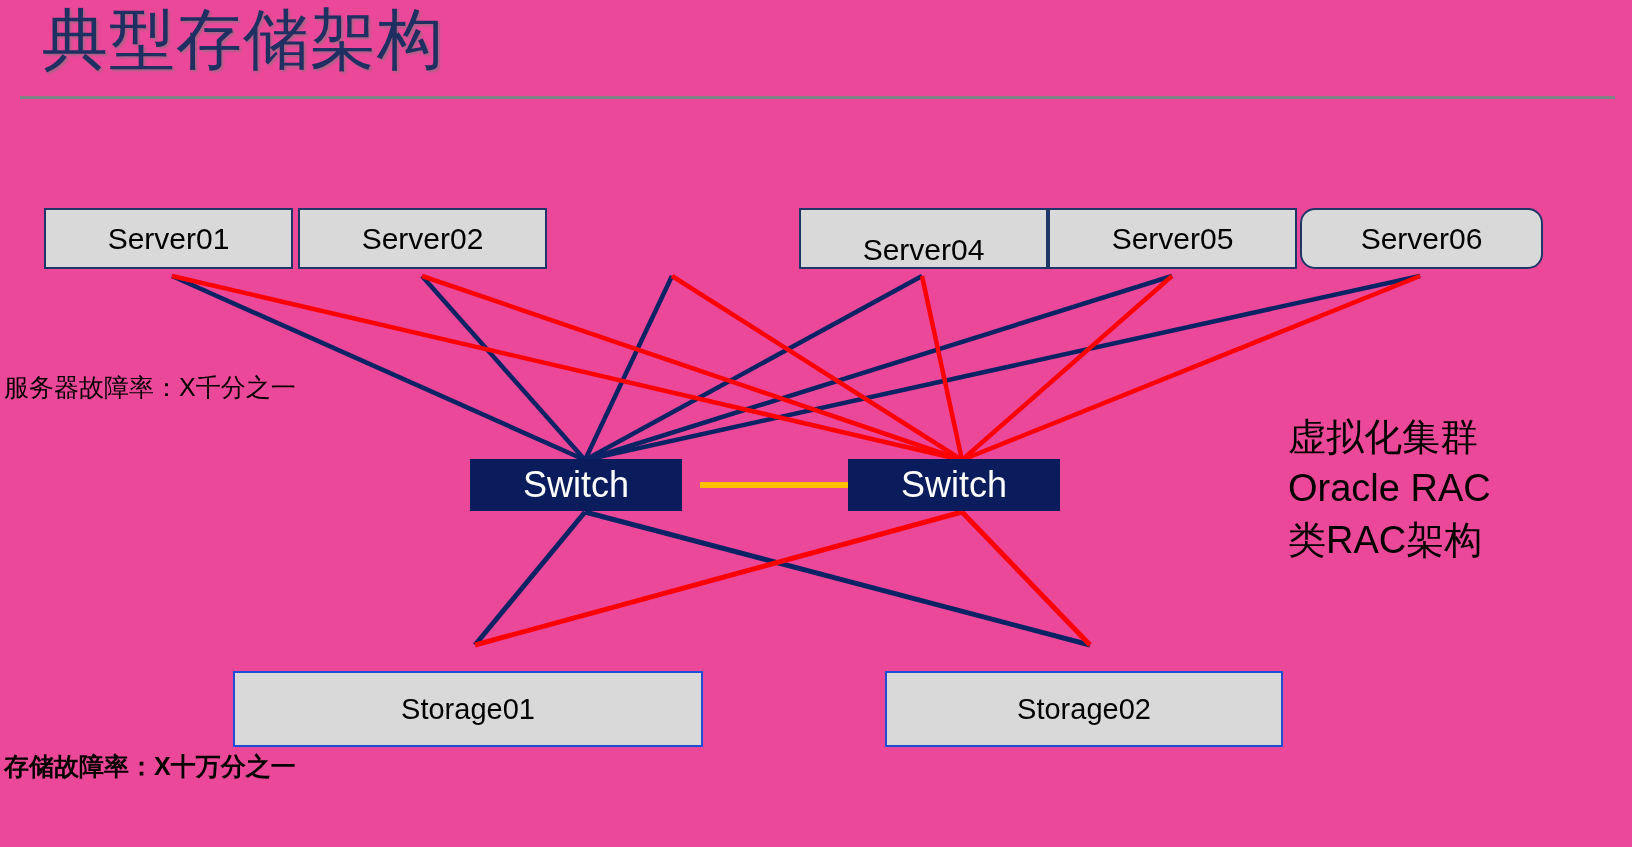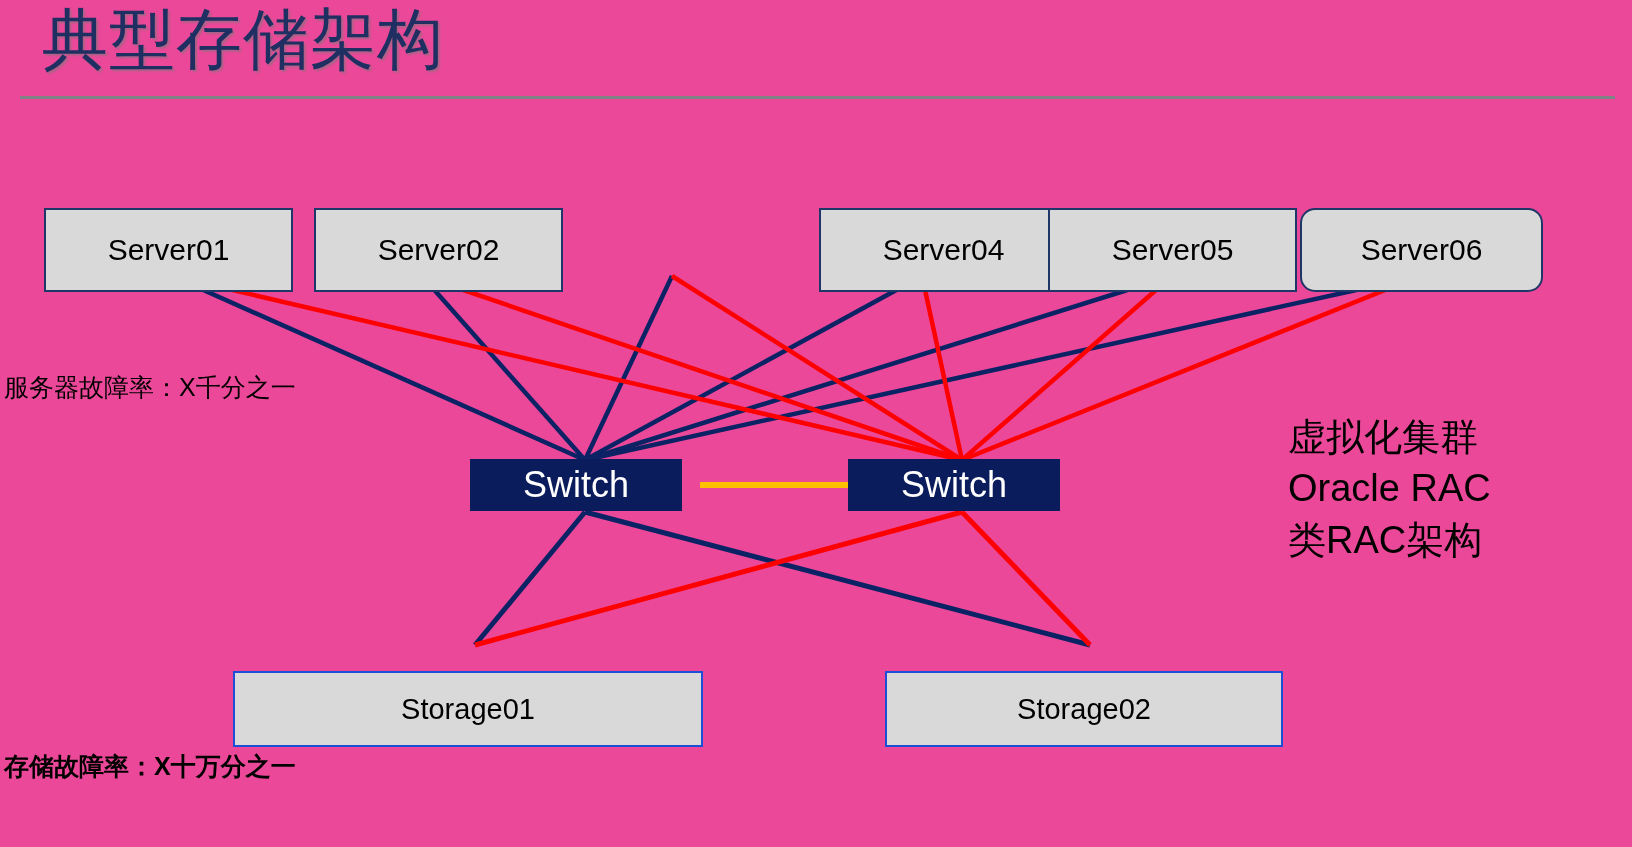--- a/index.html
+++ b/index.html
@@ -54,21 +54,21 @@
     display: flex;
     align-items: center;
     justify-content: center;
     text-align: center;
   }
   .server-node {
     background: #d9d9d9;
     border: 2px solid #1f3668;
     font-size: 30px;
     color: #000000;
-    height: 84px;
+    height: 61px;
     width: 249px;
     top: 208px;
   }
   .switch-node {
     background: #0b1c5c;
     border: none;
     color: #ffffff;
     font-size: 36px;
     width: 212px;
     height: 52px;
@@ -128,24 +128,24 @@
       <line x1="585" y1="512" x2="475" y2="645" stroke="#0b2265" stroke-width="5" stroke-linecap="butt"></line>
       <line x1="585" y1="512" x2="1090" y2="645" stroke="#0b2265" stroke-width="5" stroke-linecap="butt"></line>
       <line x1="962" y1="512" x2="475" y2="645" stroke="#fd0000" stroke-width="5" stroke-linecap="butt"></line>
       <line x1="962" y1="512" x2="1090" y2="645" stroke="#fd0000" stroke-width="5" stroke-linecap="butt"></line>
       <line x1="700" y1="485" x2="848" y2="485" stroke="#ffc000" stroke-width="6" stroke-linecap="butt"></line>
     </svg>
 
   <div class="node server-node" style="left:44px;width:249px;">
     <span>Server01</span>
   </div>
-  <div class="node server-node" style="left:314px;width:249px;">
+  <div class="node server-node" style="left:298px;width:249px;">
     <span>Server02</span>
   </div>
-  <div class="node server-node" style="left:819px;width:249px;">
+  <div class="node server-node" style="left:799px;width:249px;align-items:flex-end;">
     <span>Server04</span>
   </div>
   <div class="node server-node" style="left:1048px;width:249px;">
     <span>Server05</span>
   </div>
   <div class="node server-node" style="left:1300px;width:243px;border-radius:15px;">
     <span>Server06</span>
   </div>
 
   <div class="node switch-node" style="left:470px;">

